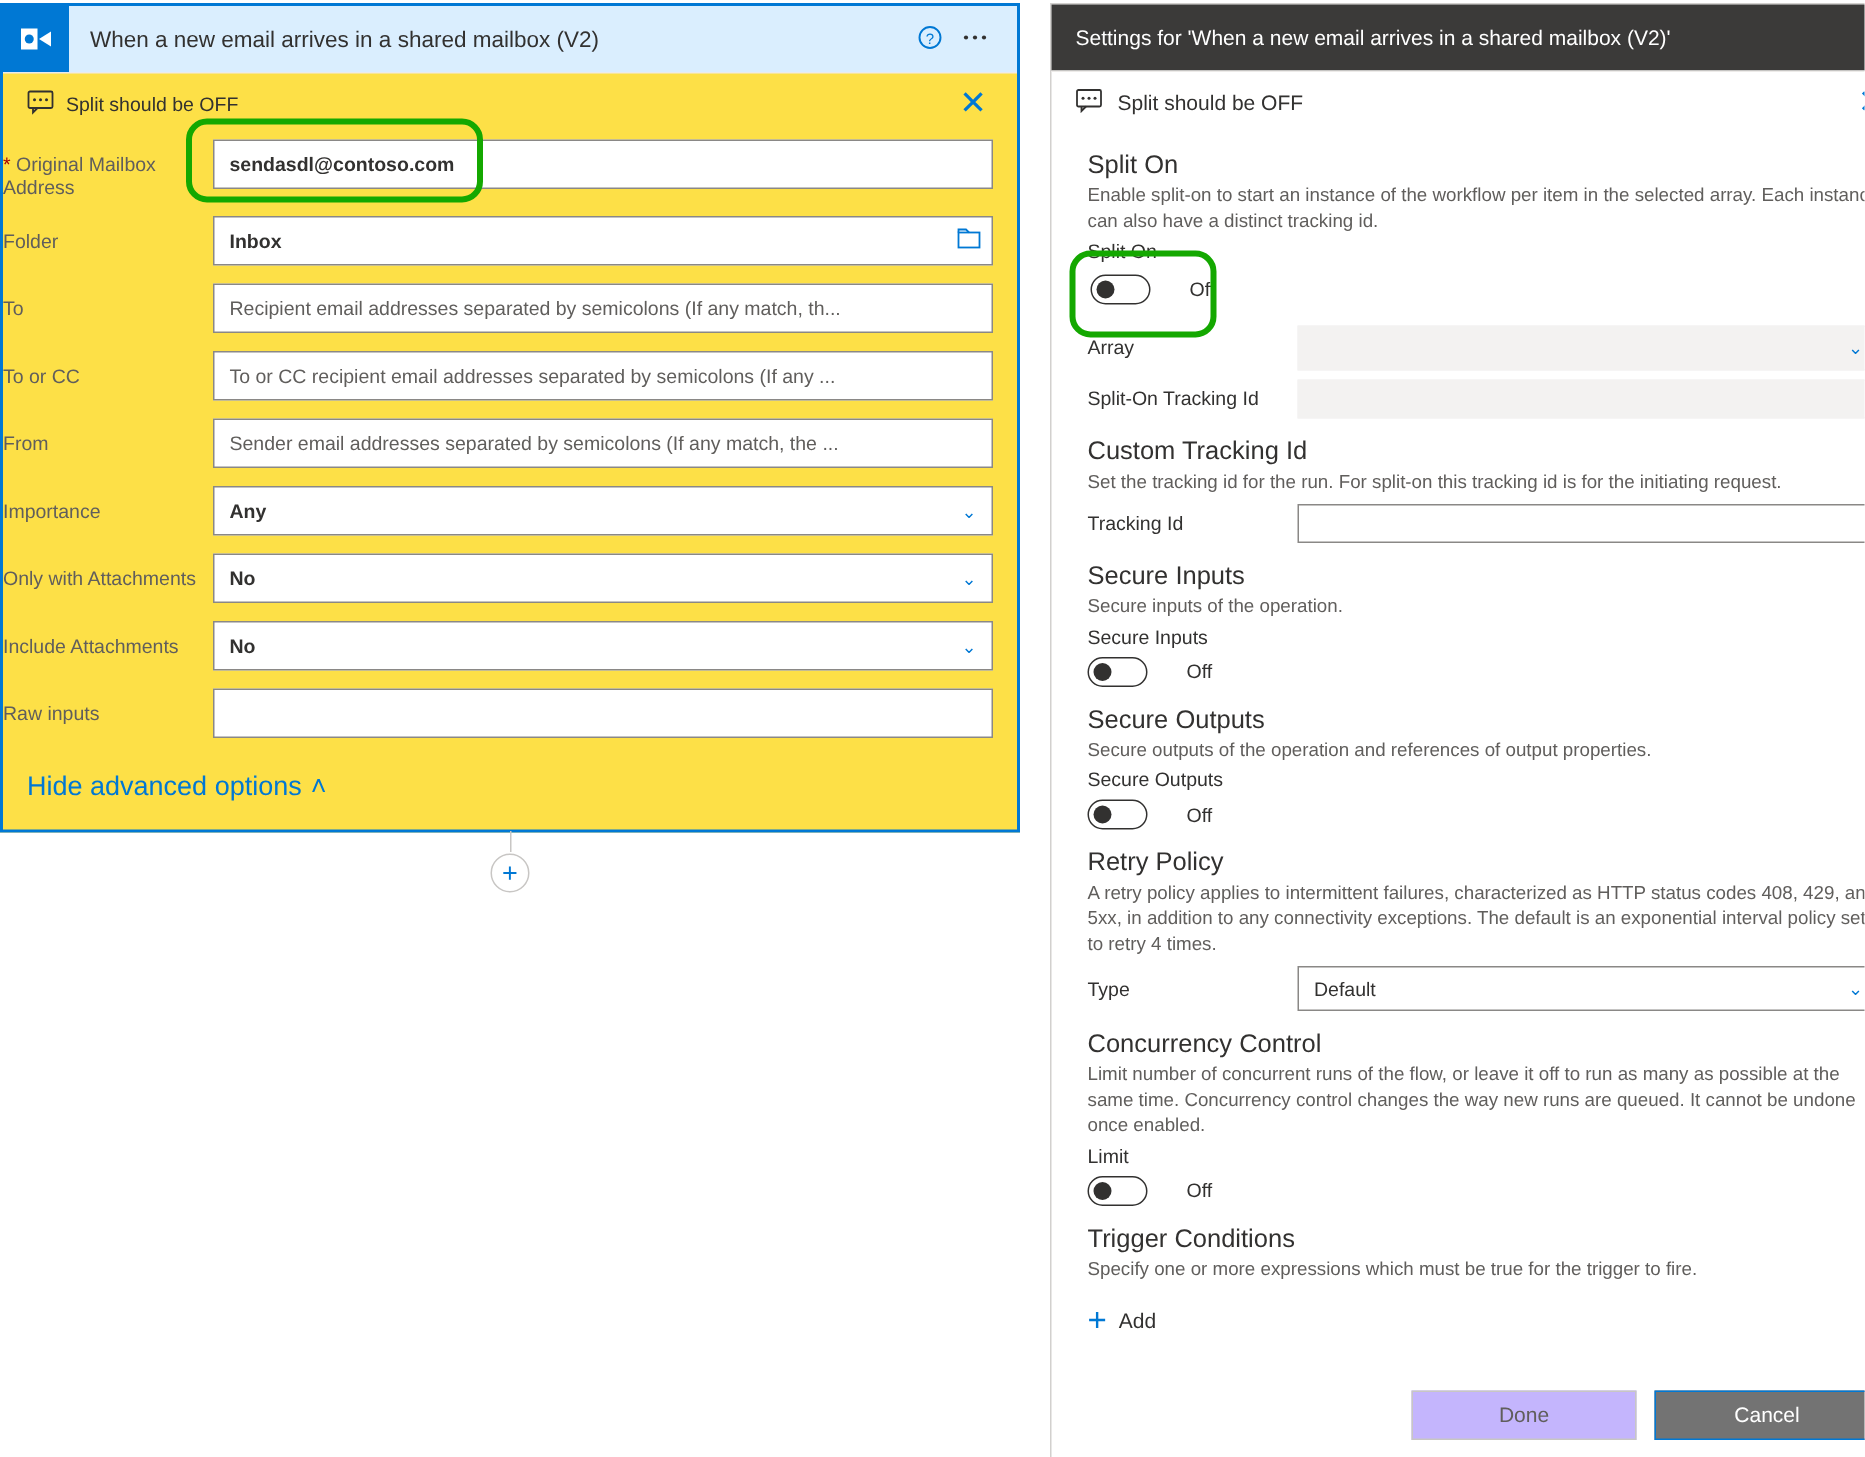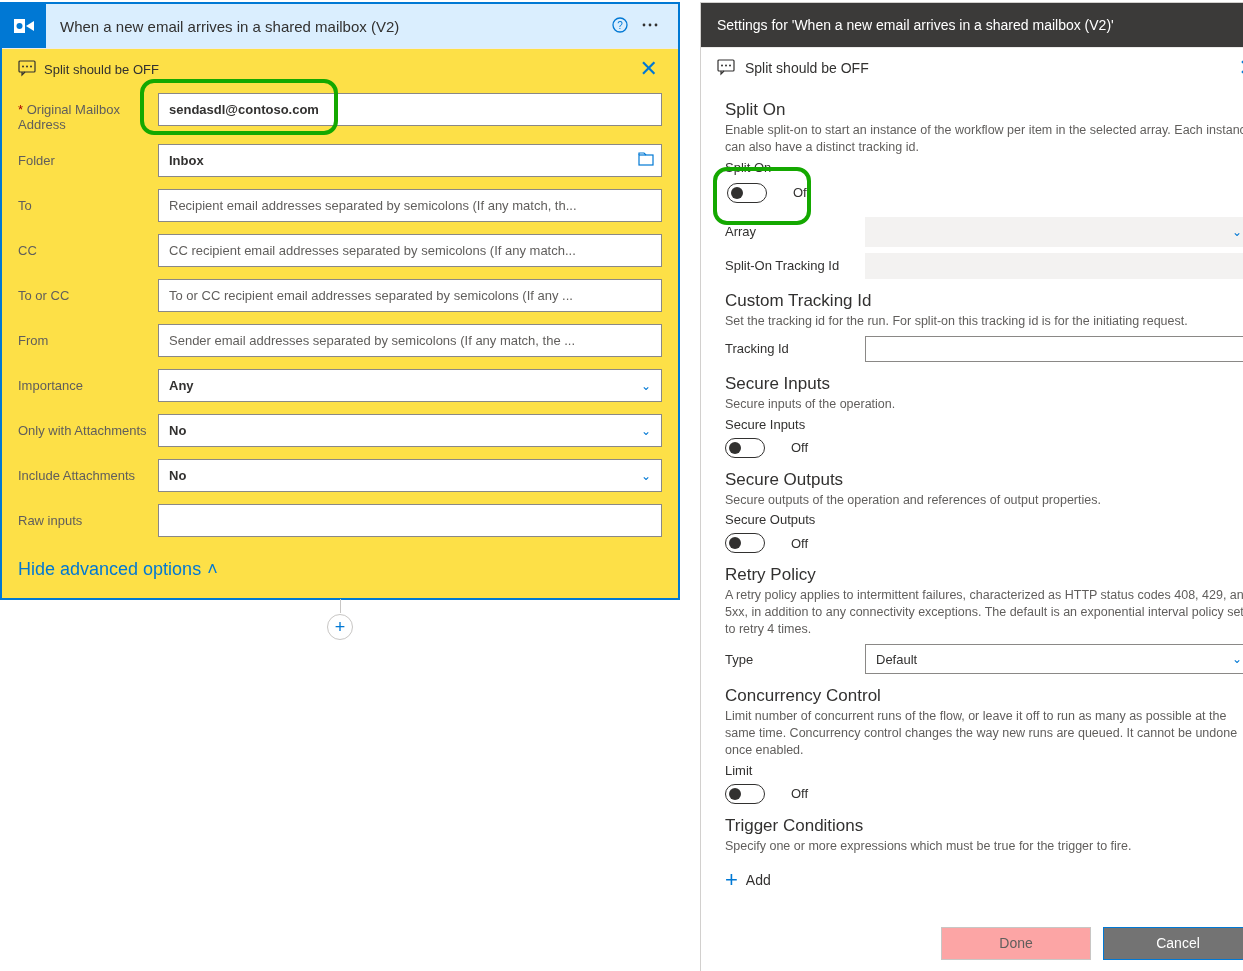--- a/index.html
+++ b/index.html
@@ -12,21 +12,21 @@
 .trig-header { display: flex; align-items: center; background: #daeefe; height: 44px; padding-right: 12px; }
 .trig-icon-sq { width: 44px; height: 44px; background: #0078d4; display: flex; align-items: center; justify-content: center; }
 .trig-title { flex: 1; padding-left: 14px; font-size: 15px; color: #323130; }
 .help-icon, .more-icon { color: #0078d4; padding: 0 6px; cursor: pointer; }
 .line-sep { height: 1px; background: #edebe9; }
 
 .split-bar { display: flex; align-items: center; height: 40px; padding: 0 16px; }
 .split-bar .split-txt { flex: 1; font-size: 13px; color: #323130; padding-left: 8px; }
 .close-x { font-size: 22px; color: #0078d4; cursor: pointer; font-weight: 300; padding: 0 4px; }
 
-.frm-row { display: flex; align-items: flex-start; padding: 4px 16px 8px 16px; }
+.frm-row { display: flex; align-items: flex-start; padding: 4px 16px 8px 0; }
 .frm-lbl { width: 140px; font-size: 13px; color: #605e5c; padding-top: 9px; }
 .frm-lbl .req { color: #a80000; }
 .frm-ctrl { flex: 1; position: relative; }
 .frm-input, .frm-select { width: 100%; height: 33px; border: 1px solid #8a8886; padding: 0 10px; font-size: 13px; font-family: inherit; background: #fff; color: #323130; }
 .frm-input::placeholder { color: #605e5c; }
 .frm-select { text-align: left; display: flex; align-items: center; justify-content: space-between; cursor: pointer; }
 .frm-select .sel-val { font-weight: 600; color: #323130; }
 .chev-d { color: #0078d4; font-size: 12px; }
 
 .folder-ic { position: absolute; right: 8px; top: 8px; color: #0078d4; }
@@ -65,21 +65,21 @@
 .r-input.dis { background: #f3f2f1; border-color: #f3f2f1; }
 
 .r-sel-box { width: 100%; height: 30px; border: 1px solid #8a8886; display: flex; align-items: center; justify-content: space-between; padding: 0 10px; cursor: pointer; }
 .r-sel-box.dis { background: #f3f2f1; border-color: #f3f2f1; cursor: default; }
 
 .add-cond-btn { display: inline-flex; align-items: center; margin-top: 8px; cursor: pointer; color: #323130; font-size: 14px; }
 .add-cond-btn .plus { color: #0078d4; font-size: 22px; margin-right: 8px; font-weight: 300; }
 
 .r-footer { display: flex; justify-content: flex-end; gap: 12px; padding: 18px 24px 20px 24px; }
 .btn { width: 150px; height: 33px; font-size: 14px; cursor: pointer; border: 1px solid #c8c6c4; font-family: inherit; }
-.btn-secondary { background: #fca5a5; color: #605e5c; }
+.btn-secondary { background: #c4b5fd; color: #605e5c; }
 .btn-primary { background: #737373; color: #fff; border-color: #0078d4; }
 
 .mini-lbl { font-size: 13px; color: #323130; margin-top: 4px; }
 .toggle-area { position: relative; display: inline-block; padding: 2px; }
 </style>
 </head>
 <body>
 
 <div class="wrap">
 
@@ -145,24 +145,20 @@
             </span>
           </div>
         </div>
       </div>
 
       <div class="frm-row">
         <div class="frm-lbl">To</div>
         <div class="frm-ctrl"><input class="frm-input" placeholder="Recipient email addresses separated by semicolons (If any match, th..." style=""></div>
       </div>
 
-      <div class="frm-row">
-        <div class="frm-lbl">CC</div>
-        <div class="frm-ctrl"><input class="frm-input" placeholder="CC recipient email addresses separated by semicolons (If any match..." style=""></div>
-      </div>
 
       <div class="frm-row">
         <div class="frm-lbl">To or CC</div>
         <div class="frm-ctrl"><input class="frm-input" placeholder="To or CC recipient email addresses separated by semicolons (If any ..." style=""></div>
       </div>
 
       <div class="frm-row">
         <div class="frm-lbl">From</div>
         <div class="frm-ctrl"><input class="frm-input" placeholder="Sender email addresses separated by semicolons (If any match, the ..." style=""></div>
       </div>

